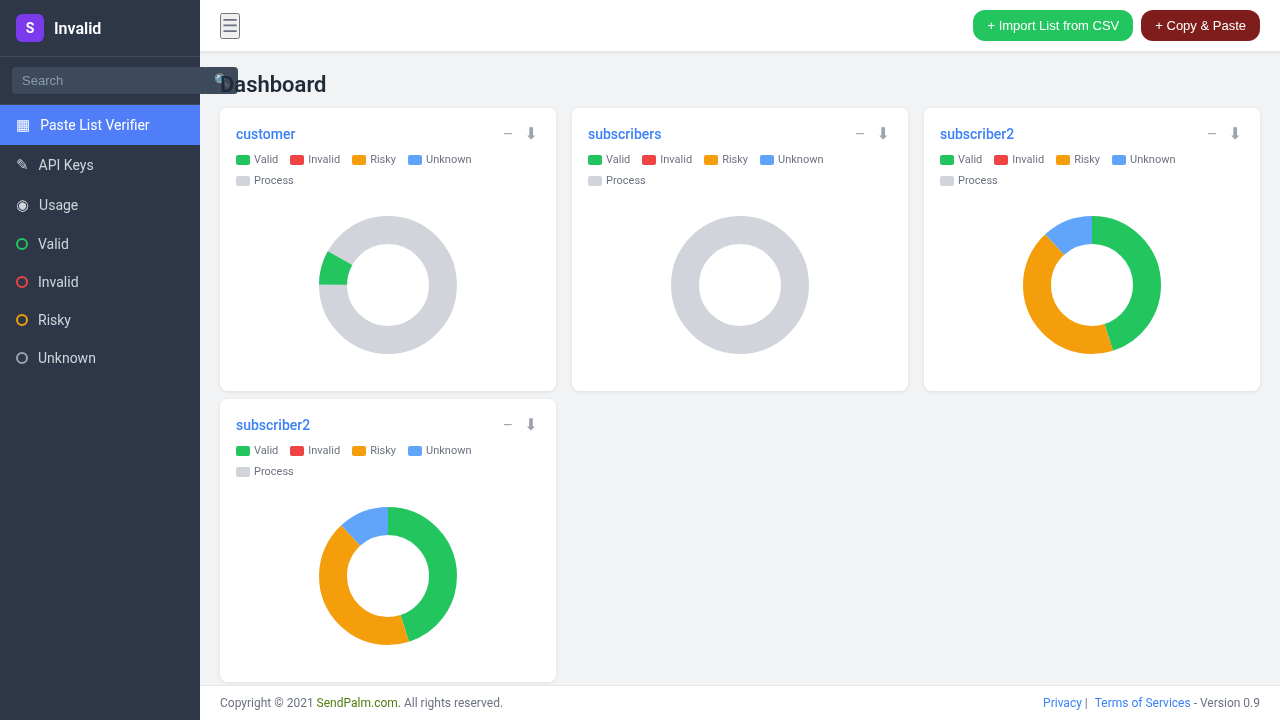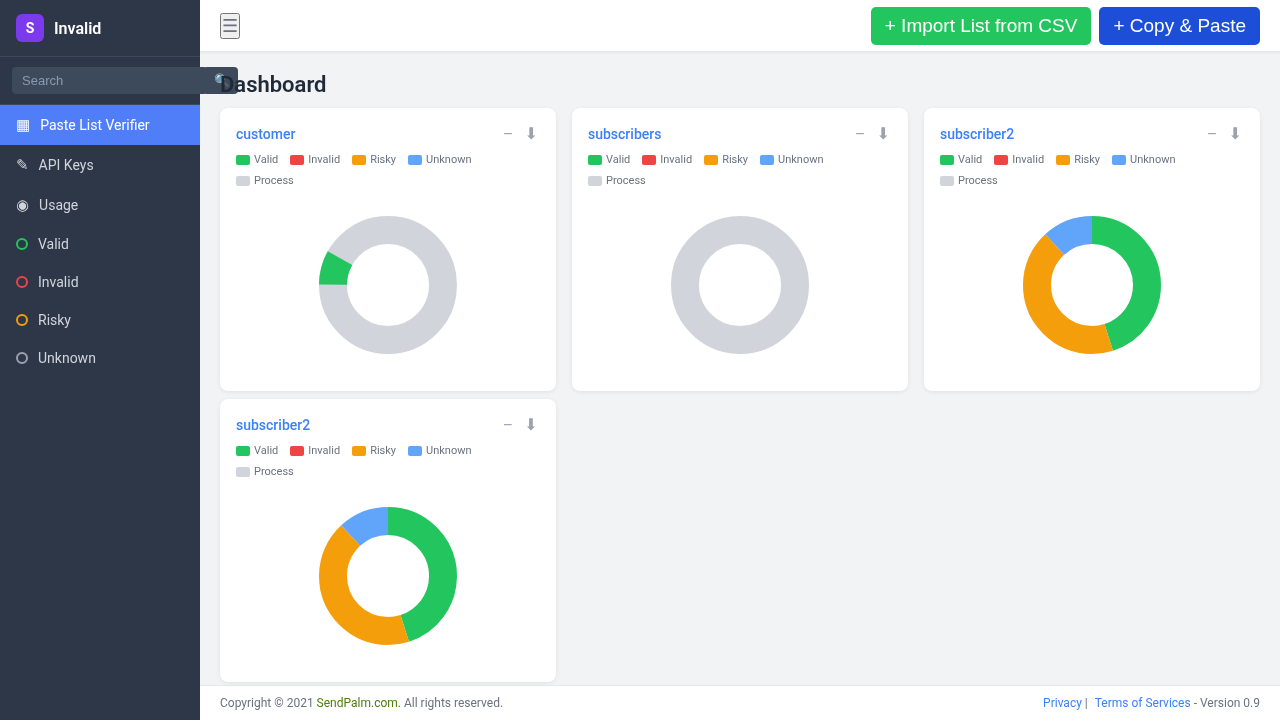--- a/index.html
+++ b/index.html
@@ -108,28 +108,28 @@
       justify-content: space-between;
       padding: 0 20px;
       border-bottom: 1px solid #e5e7eb;
       box-shadow: 0 1px 3px rgba(0,0,0,0.06);
     }
     .hamburger { font-size: 18px; color: #6b7280; cursor: pointer; }
     .topbar-buttons { display: flex; gap: 8px; }
     .btn-primary {
       padding: 8px 14px;
       border: none;
-      border-radius: 5px;
-      font-size: 19px;
+      border-radius: 12px;
+      font-size: 13px;
       font-weight: 500;
       cursor: pointer;
       color: #fff;
     }
     .btn-green { background: #22c55e; }
-    .btn-teal { background: #1d4ed8; }
+    .btn-teal { background: #7f1d1d; }
 
     #content {
       flex: 1;
       overflow-y: auto;
       padding: 20px;
     }
 
     .page-title {
       font-size: 22px;
       font-weight: 600;

